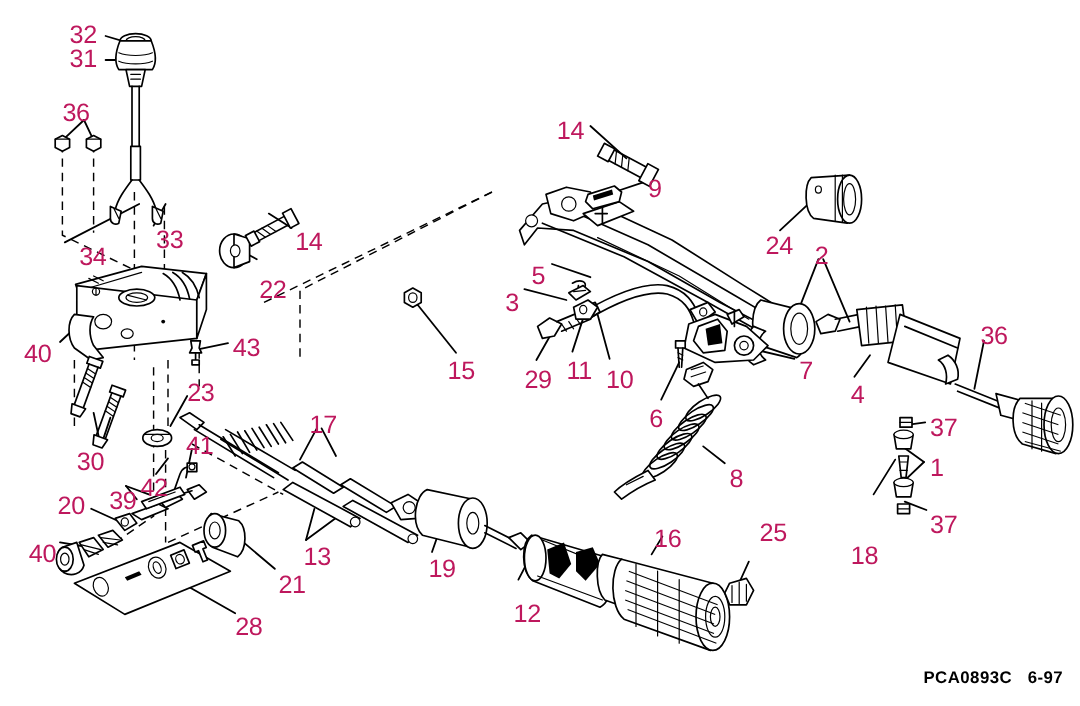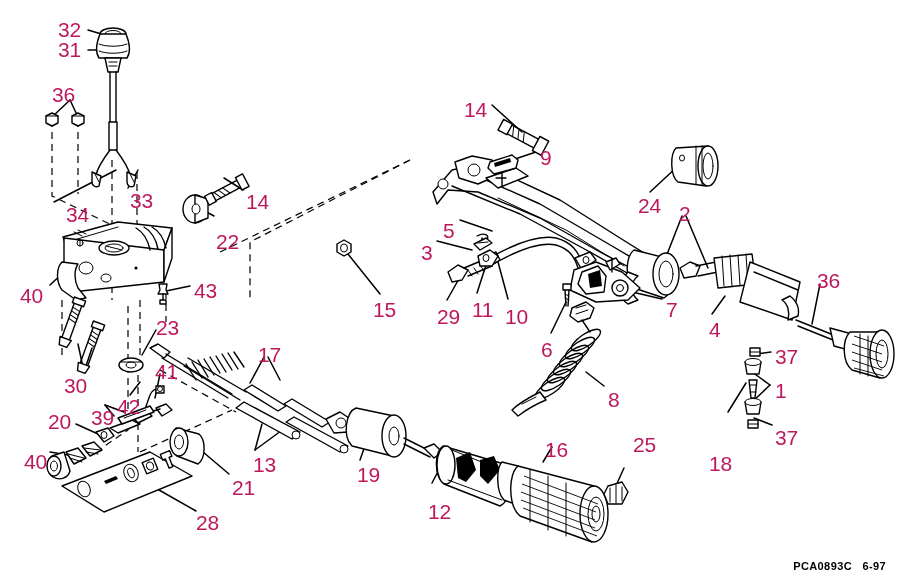--- a/index.html
+++ b/index.html
@@ -19,21 +19,21 @@
     font-size:21px;
     line-height:19px;
     color:#be185d;
     white-space:nowrap;
     letter-spacing:-0.3px;
   }
   #footer{
     position:absolute;
     right:14px;bottom:16px;
     font-family:"Liberation Sans", sans-serif;
-    font-size:11px;
+    font-size:14px;
     font-weight:bold;
     letter-spacing:0.4px;
     color:#000000;
     white-space:pre;
   }
 </style>
 </head>
 <body>
 
 <div id="sheet">

